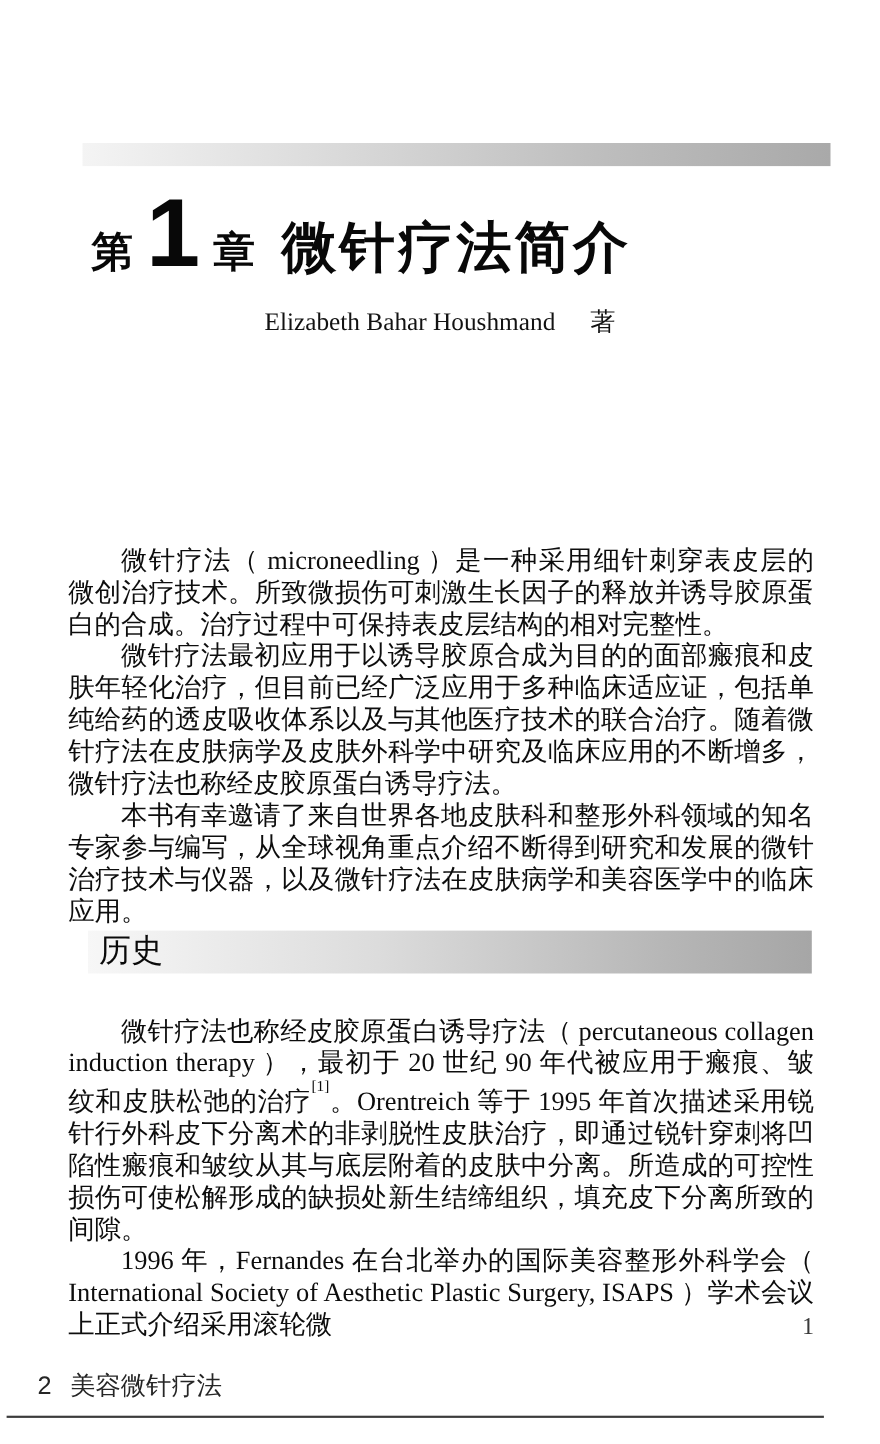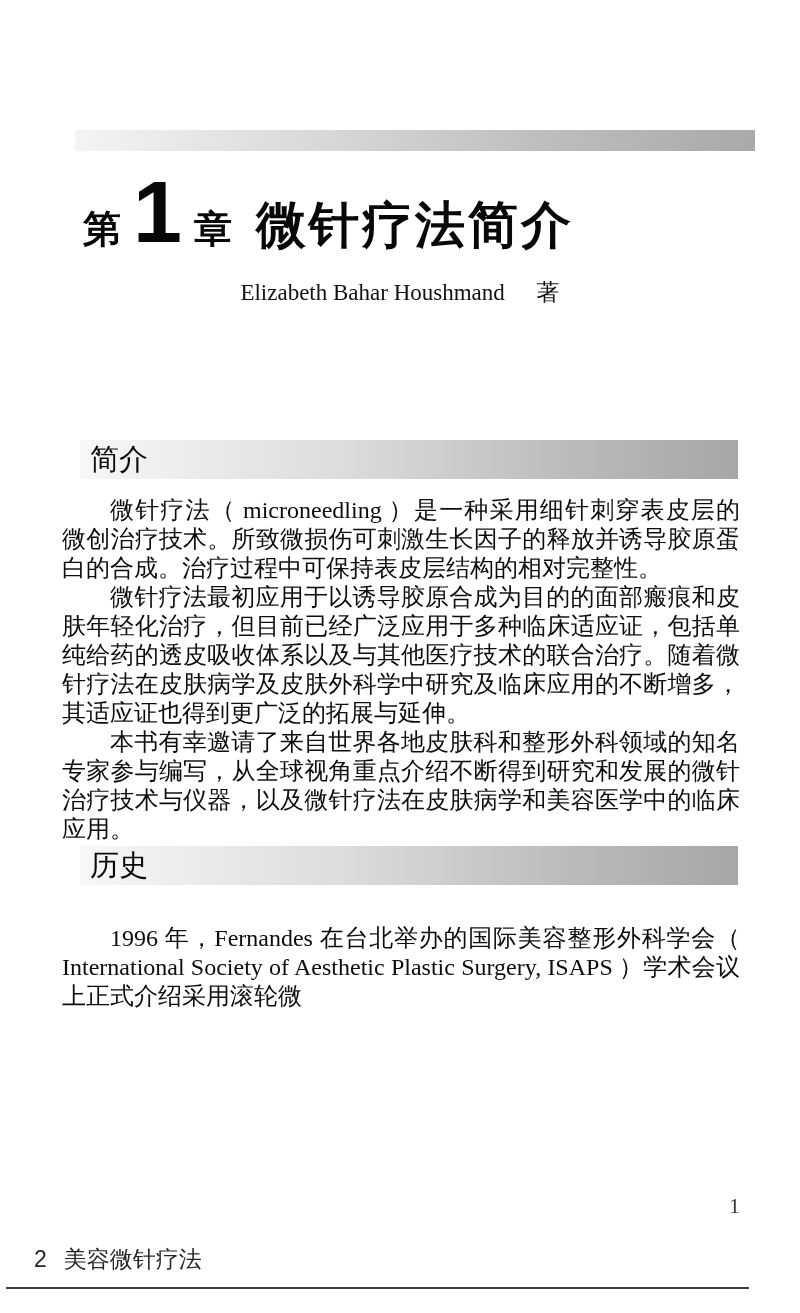--- a/index.html
+++ b/index.html
@@ -86,35 +86,33 @@
     <span class="chapter-number">1</span>
     <span class="chapter-suffix">章</span>
     <span class="chapter-title">微针疗法简介</span>
   </div>
 
   <div class="author-line">
     <span>Elizabeth Bahar Houshmand</span>
     <span class="author-role">著</span>
   </div>
 
-  <div class="section-heading-bar" id="intro-bar">
-    <span class="section-label">简介</span>
-  </div>
 
   <div class="body-block" id="intro-body">
     <p>微针疗法（ microneedling ）是一种采用细针刺穿表皮层的微创治疗技术。所致微损伤可刺激生长因子的释放并诱导胶原蛋白的合成。治疗过程中可保持表皮层结构的相对完整性。</p>
-    <p>微针疗法最初应用于以诱导胶原合成为目的的面部瘢痕和皮肤年轻化治疗，但目前已经广泛应用于多种临床适应证，包括单纯给药的透皮吸收体系以及与其他医疗技术的联合治疗。随着微针疗法在皮肤病学及皮肤外科学中研究及临床应用的不断增多，其适应证也得到更广泛的拓展与延伸。</p>
+    <p>微针疗法最初应用于以诱导胶原合成为目的的面部瘢痕和皮肤年轻化治疗，但目前已经广泛应用于多种临床适应证，包括单纯给药的透皮吸收体系以及与其他医疗技术的联合治疗。随着微针疗法在皮肤病学及皮肤外科学中研究及临床应用的不断增多，微针疗法也称经皮胶原蛋白诱导疗法。</p>
     <p>本书有幸邀请了来自世界各地皮肤科和整形外科领域的知名专家参与编写，从全球视角重点介绍不断得到研究和发展的微针治疗技术与仪器，以及微针疗法在皮肤病学和美容医学中的临床应用。</p>
   </div>
 
   <div class="section-heading-bar" id="history-bar">
     <span class="section-label">历史</span>
   </div>
 
   <div class="body-block" id="history-body">
+    <p><span>微针疗法也称经皮胶原蛋白诱导疗法（ percutaneous collagen induction therapy ），最初于 20 世纪 90 年代被应用于瘢痕、皱纹和皮肤松弛的治疗</span><sup class="ref-sup">[1]</sup><span>。Orentreich 等于 1995 年首次描述采用锐针行外科皮下分离术的非剥脱性皮肤治疗，即通过锐针穿刺将凹陷性瘢痕和皱纹从其与底层附着的皮肤中分离。所造成的可控性损伤可使松解形成的缺损处新生结缔组织，填充皮下分离所致的间隙。</span></p>
     <p>1996 年，Fernandes 在台北举办的国际美容整形外科学会（ International Society of Aesthetic Plastic Surgery, ISAPS ）学术会议上正式介绍采用滚轮微</p>
   </div>
 
   <div class="page-number">1</div>
 
   <div class="next-page-header">
     <span class="next-page-number">2</span>
     <span class="next-page-title">美容微针疗法</span>
   </div>
   <div class="footer-rule"></div>

